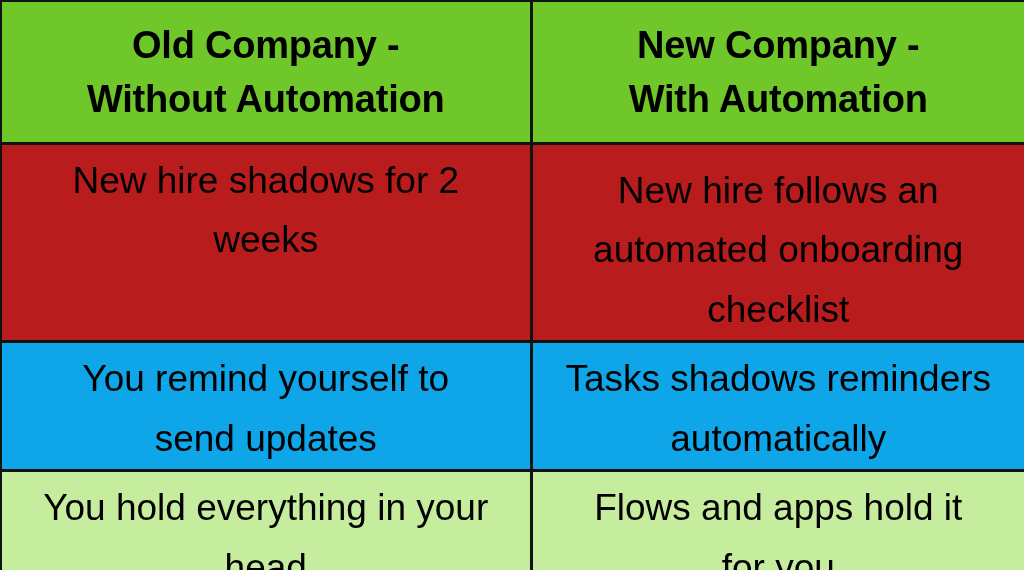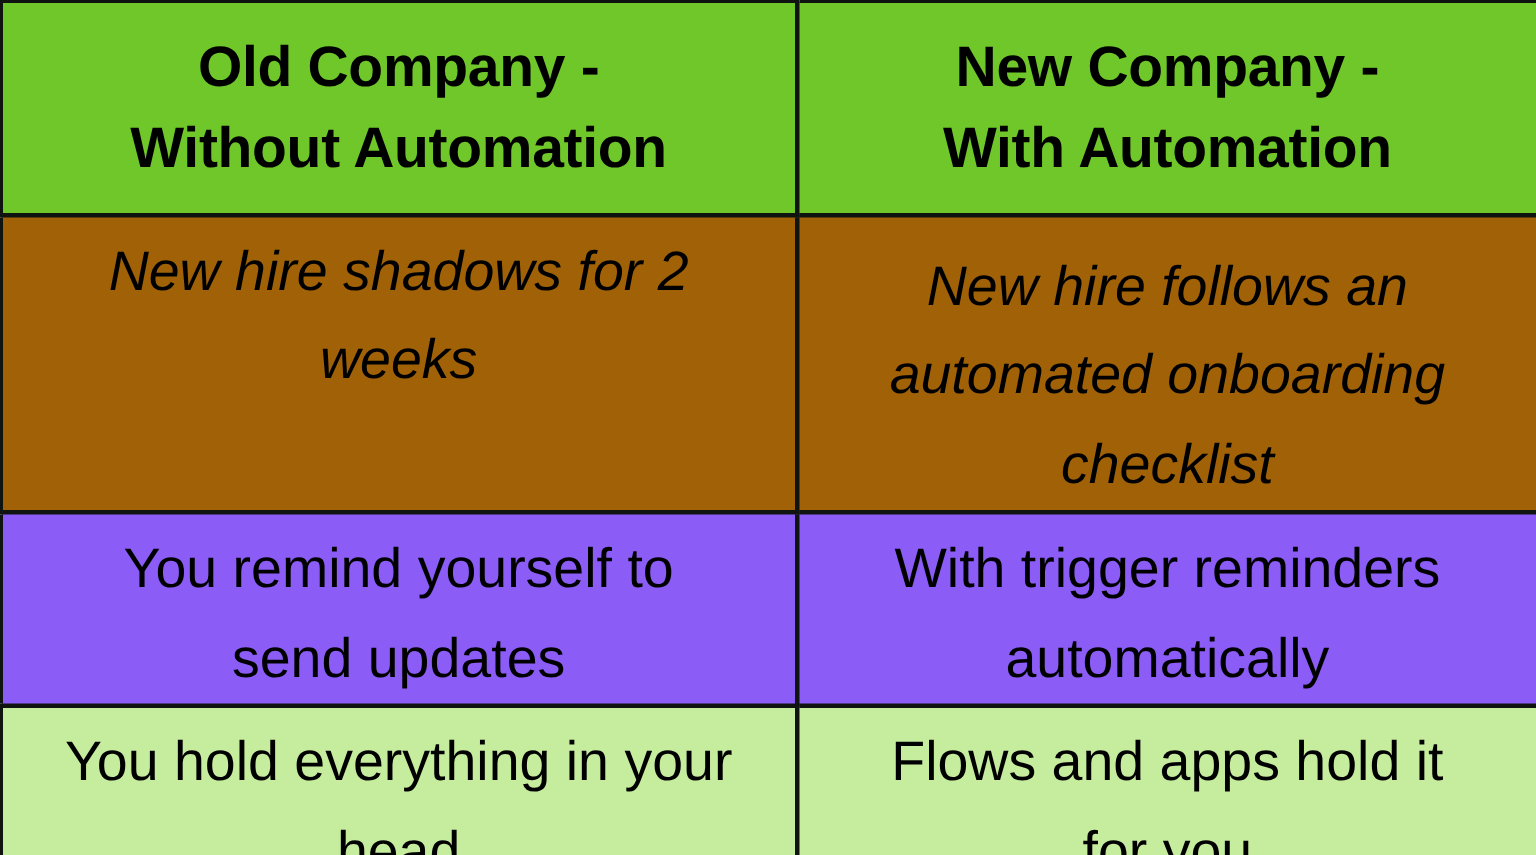--- a/index.html
+++ b/index.html
@@ -50,22 +50,22 @@
 
   
   tr.body-row td {
     font-weight: normal;
     font-size: 37px;
     line-height: 1.62;
     vertical-align: top;
     padding-top: 6px;
   }
 
-  tr.row-1 td { height: 183px; background: #a16207; font-style: italic; }
-  tr.row-2 td { height: 122px; background: #8b5cf6; }
+  tr.row-1 td { height: 183px; background: #b91c1c; }
+  tr.row-2 td { height: 122px; background: #0ea5e9; }
   tr.row-3 td { height: 123px; background: #C6EC9E; }
 
   tr.row-1 td.cell-right { padding-top: 16px; }
 
   .cell-text {
     display: block;
     white-space: pre-line;
   }
 
   
@@ -105,21 +105,21 @@
 checklist</span>
       </td>
     </tr>
 
     <tr class="body-row row-2">
       <td class="cell-left">
         <span class="cell-text">You remind yourself to
 send updates</span>
       </td>
       <td class="cell-right">
-        <span class="cell-text">With trigger reminders
+        <span class="cell-text">Tasks shadows reminders
 automatically</span>
       </td>
     </tr>
 
     <tr class="body-row row-3">
       <td class="cell-left">
         <span class="cell-text">You hold everything in your
 head</span>
       </td>
       <td class="cell-right">

